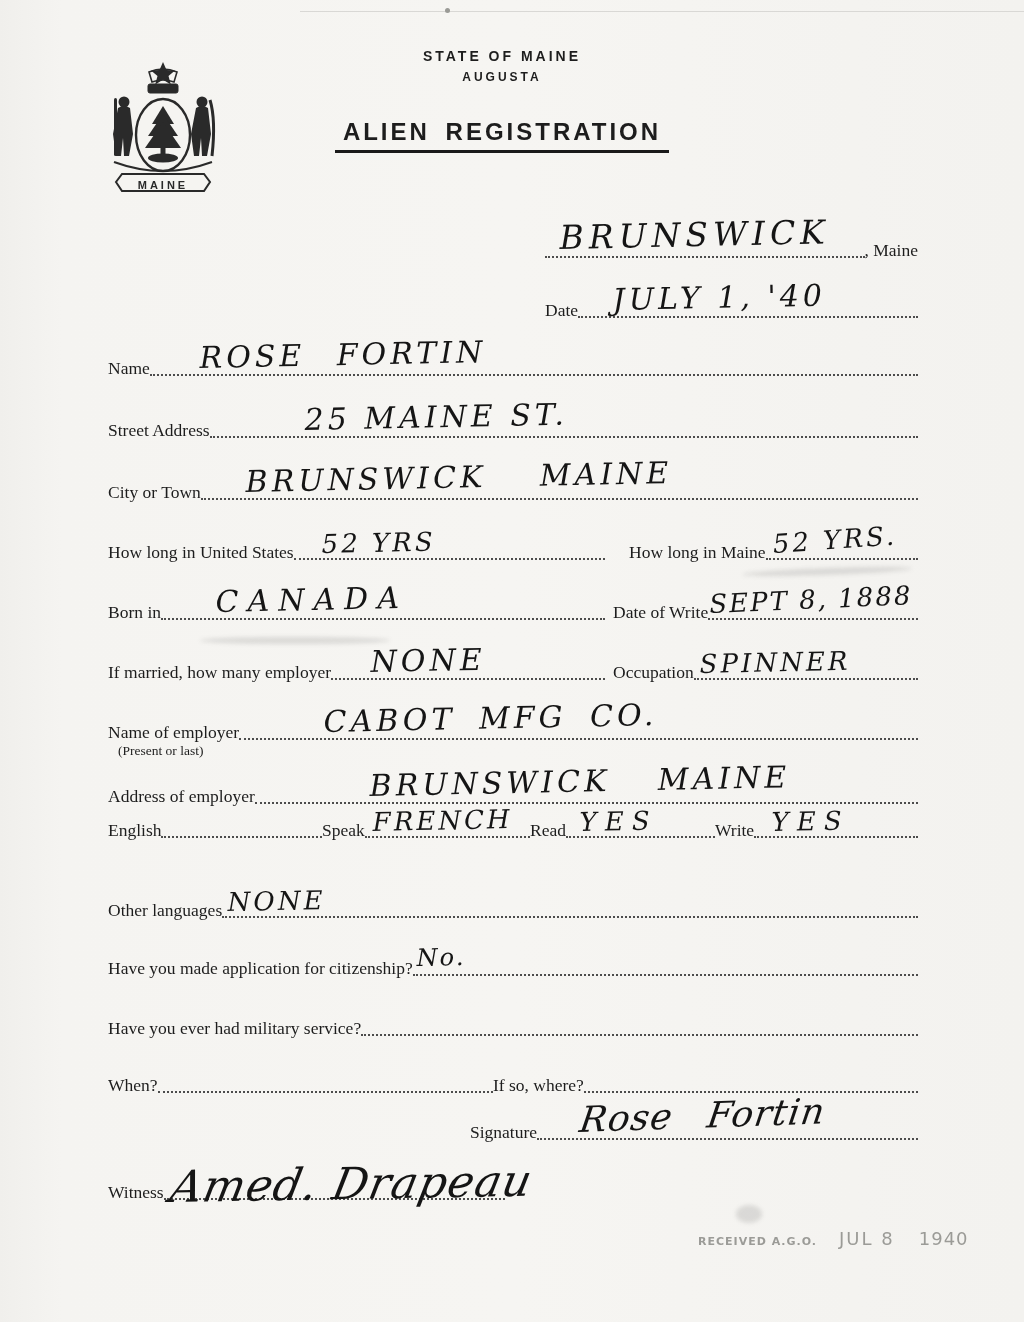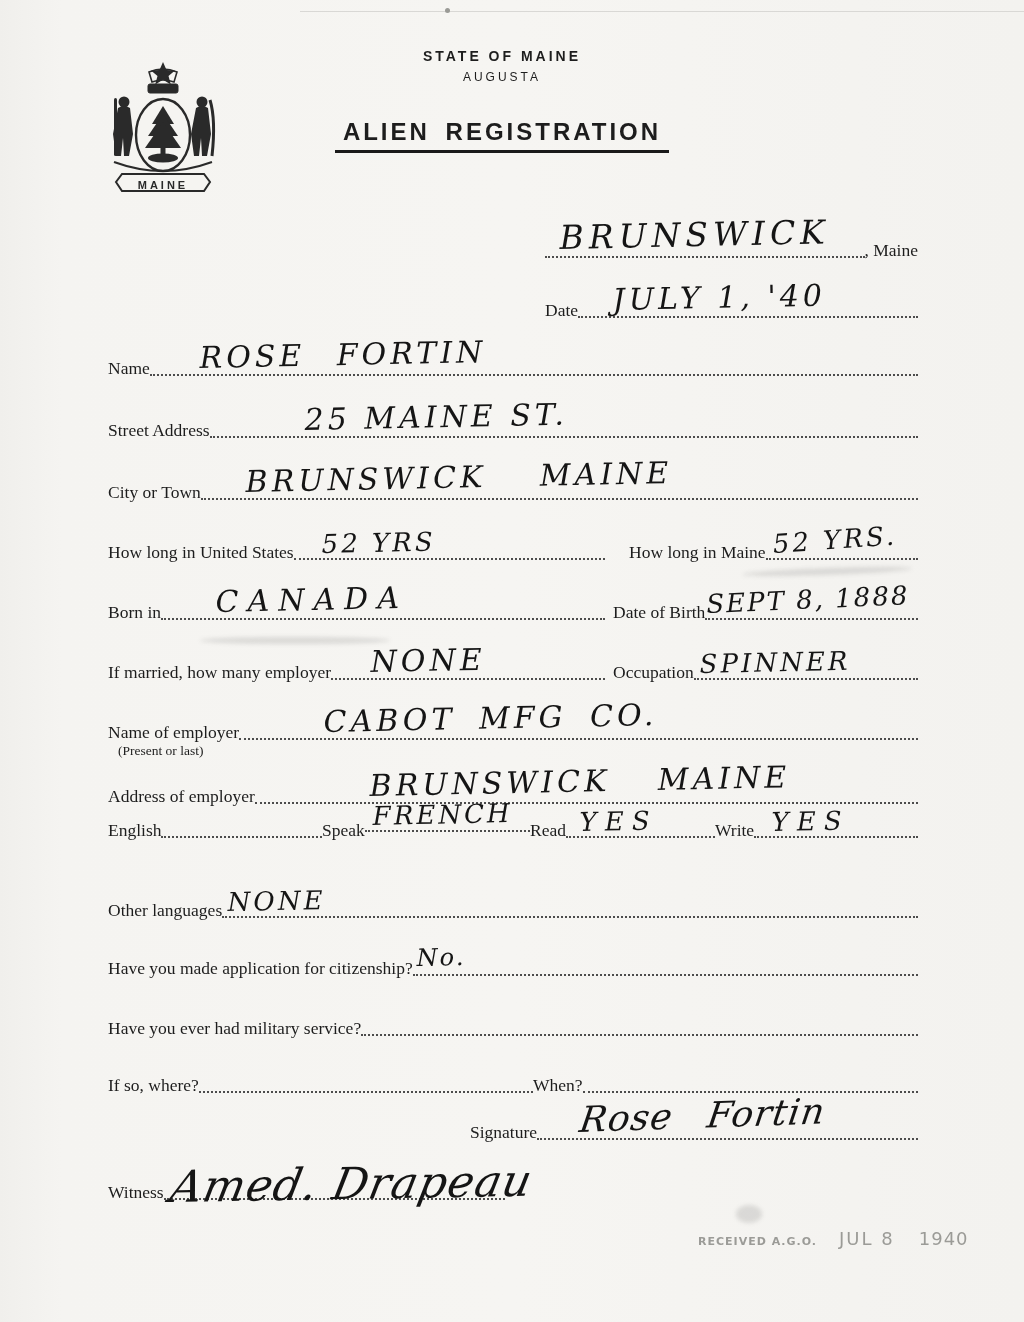--- a/index.html
+++ b/index.html
@@ -9,21 +9,21 @@
     font-family:"Liberation Serif", serif;color:#222;overflow:hidden;
   }
   .topline{position:absolute;top:11px;left:300px;right:0;height:1px;background:#d9d8d5;}
   .topdot{position:absolute;top:8px;left:445px;width:5px;height:5px;border-radius:50%;background:#9a9a96;}
 
   
   .hdr{position:absolute;top:48px;left:0;right:20px;text-align:center;
        font-family:"Liberation Sans", sans-serif;color:#1d1d1d;}
   .hdr .state{font-size:14px;font-weight:bold;letter-spacing:3px;}
   .hdr .office{font-size:19px;font-weight:bold;letter-spacing:1px;margin-top:7px;word-spacing:4px;}
-  .hdr .augusta{font-size:12px;font-weight:normal;letter-spacing:3px;margin-top:6px;}
+  .hdr .augusta{font-size:12px;font-weight:bold;letter-spacing:3px;margin-top:6px;}
   .hdr .title{display:inline-block;margin-top:34px;font-size:24px;font-weight:bold;
               letter-spacing:3px;word-spacing:6px;border-bottom:3px solid #1a1a1a;padding:0 8px 4px;}
 
   .seal{position:absolute;left:100px;top:58px;width:126px;height:146px;}
 
   
   .row{position:absolute;left:108px;right:106px;display:flex;align-items:flex-end;}
   .grp{display:flex;align-items:flex-end;}
   .lbl{font-size:17.5px;white-space:nowrap;color:#1d1d1d;}
   .dots{flex:1;border-bottom:2px dotted #4c4c4c;position:relative;height:4px;margin-bottom:3px;min-width:18px;}
@@ -137,21 +137,21 @@
   <div class="smudge" style="left:742px;top:568px;width:170px;height:7px;transform:rotate(-2deg);"></div>
 
   <div class="row" style="top:602px;">
     <div class="grp" style="width:497px;">
       <span class="lbl">Born in</span>
       <div class="dots">
         <span class="hw hw-big" style="left:55px;letter-spacing:9px;">CANADA</span>
       </div>
     </div>
     <div class="grp" style="flex:1;margin-left:8px;">
-      <span class="lbl">Date of Birth</span>
+      <span class="lbl">Date of Write</span>
       <div class="dots">
         <span class="hw hw-med" style="left:2px;letter-spacing:2px;transform:rotate(-2.5deg);">SEPT 8, 1888</span>
       </div>
     </div>
   </div>
   <div class="smudge" style="left:200px;top:637px;width:190px;height:7px;"></div>
 
   <div class="row" style="top:662px;">
     <div class="grp" style="width:497px;">
       <span class="lbl">If married, how many employer</span>
@@ -182,21 +182,21 @@
     <div class="dots">
       <span class="hw hw-big" style="left:115px;word-spacing:34px;">BRUNSWICK MAINE</span>
     </div>
   </div>
 
   <div class="row" style="top:820px;">
     <div class="grp" style="width:214px;">
       <span class="lbl">English</span>
       <div class="dots"></div>
     </div>
-    <div class="grp" style="width:208px;align-items:center;">
+    <div class="grp" style="width:208px;">
       <span class="lbl">Speak</span>
       <div class="dots">
         <span class="hw hw-med" style="left:8px;">FRENCH</span>
       </div>
     </div>
     <div class="grp" style="width:185px;">
       <span class="lbl">Read</span>
       <div class="dots">
         <span class="hw hw-med" style="left:14px;letter-spacing:8px;">YES</span>
       </div>
@@ -222,26 +222,26 @@
       <span class="hw" style="left:4px;bottom:2px;font-size:24px;letter-spacing:2px;">No.</span>
     </div>
   </div>
 
   <div class="row" style="top:1018px;">
     <span class="lbl">Have you ever had military service?</span>
     <div class="dots"></div>
   </div>
 
   <div class="row" style="top:1075px;">
+    <div class="grp" style="flex:1;">
+      <span class="lbl">When?</span>
+      <div class="dots"></div>
+    </div>
     <div class="grp" style="width:425px;">
       <span class="lbl">If so, where?</span>
-      <div class="dots"></div>
-    </div>
-    <div class="grp" style="flex:1;">
-      <span class="lbl">When?</span>
       <div class="dots"></div>
     </div>
   </div>
 
   <div class="row" style="top:1122px;left:470px;">
     <span class="lbl">Signature</span>
     <div class="dots">
       <span class="hw hw-script" style="left:40px;bottom:-2px;word-spacing:22px;">Rose Fortin</span>
     </div>
   </div>

